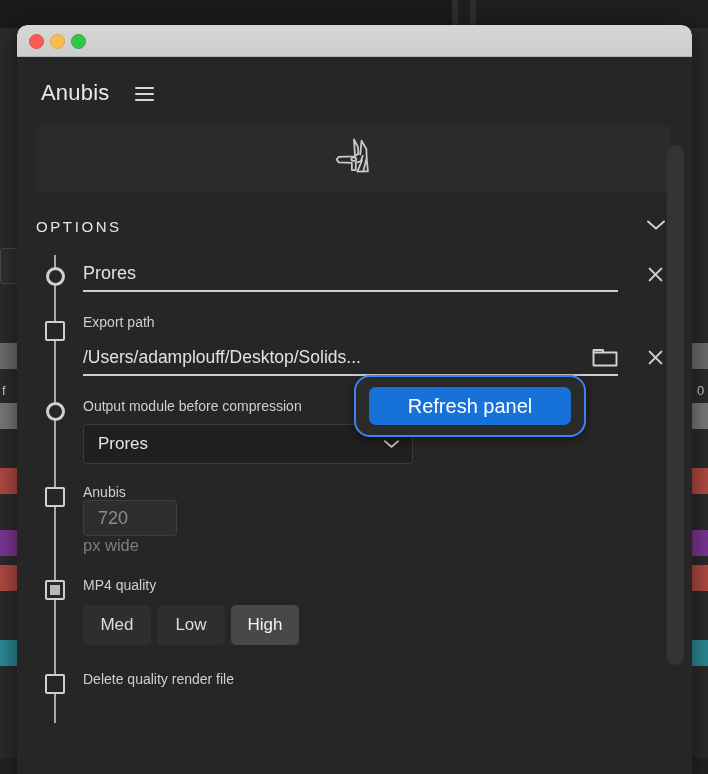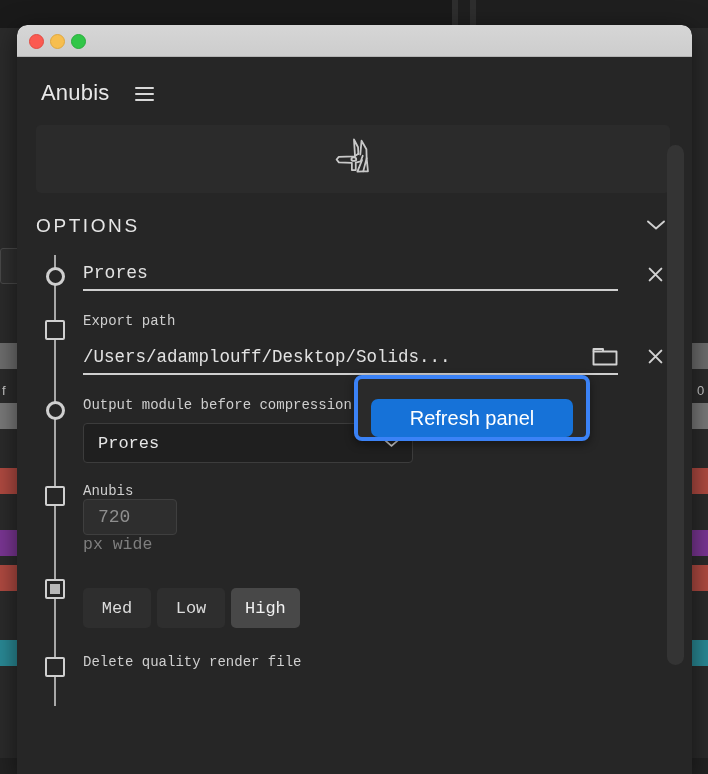--- a/index.html
+++ b/index.html
@@ -113,21 +113,21 @@
     display: flex; align-items: center; justify-content: center;
   }
 
   
   #options-header {
     display: flex; align-items: center; justify-content: space-between;
     margin: 16px 22px 0 19px;
     height: 34px;
   }
   #options-title {
-    color: #e6e6e6; font-size: 19px; letter-spacing: 2.6px;
+    color: #e6e6e6; font-size: 15px; letter-spacing: 2.6px;
   }
   .chevron-wrap { cursor: pointer; padding: 4px; }
 
   
   #option-list {
     position: relative;
     margin: 8px 0 0 0;
     padding-bottom: 30px;
   }
   #connector {
@@ -155,21 +155,21 @@
   .marker .checkbox {
     width: 20px; height: 20px; border-radius: 2px;
     border: 2.5px solid #cfcfcf; background: #262626;
     box-sizing: border-box;
     display: flex; align-items: center; justify-content: center;
   }
   .marker .checkbox.checked::after {
     content: ""; width: 10px; height: 10px; background: #b8b8b8;
   }
 
-  .opt-body { margin-left: 66px; margin-right: 22px; font-family: Liberation Mono, monospace; }
+  .opt-body { margin-left: 66px; margin-right: 22px; }
 
   .label {
     color: #cfcfcf; font-size: 14px;
   }
 
   
   .uinput {
     position: relative;
     border-bottom: 2px solid #cfcfcf;
     padding: 2px 0 6px 0;
@@ -234,23 +234,23 @@
     cursor: pointer;
   }
   .seg.active { background: #484848; color: #f2f2f2; }
 
   
   #refresh-wrap {
     position: absolute;
     left: 337px; top: 318px;
     width: 228px; height: 58px;
     background: #2a2a2a;
-    border: 4px solid #3b82f6;
-    border-radius: 8px;
-    display: flex; align-items: flex-end; justify-content: center;
+    border: 2px solid #3b82f6;
+    border-radius: 16px;
+    display: flex; align-items: center; justify-content: center;
     z-index: 20;
     box-shadow: 0 3px 10px rgba(0,0,0,.45);
   }
   #refresh-btn {
     width: 202px; height: 38px;
     border-radius: 7px;
     display: flex; align-items: center; justify-content: center;
     color: #ffffff; font-size: 20px;
     cursor: pointer;
   }
@@ -422,20 +422,21 @@
           </div>
           <div class="suffix">px wide</div>
         </div>
       </div>
 
       <div class="opt-row" style="padding-top:22px;">
         <div class="marker" style="top:18px;">
           <div class="checkbox checked"></div>
         </div>
         <div class="opt-body">
+          <div class="label">MP4 quality</div>
           <div class="seg-group" id="mp4-seg-group">
               <div class="seg">Med</div>
               <div class="seg">Low</div>
               <div class="seg active">High</div>
             </div>
         </div>
       </div>
 
       <div class="opt-row" style="padding-top:26px;">
         <div class="marker" style="top:22px;">

